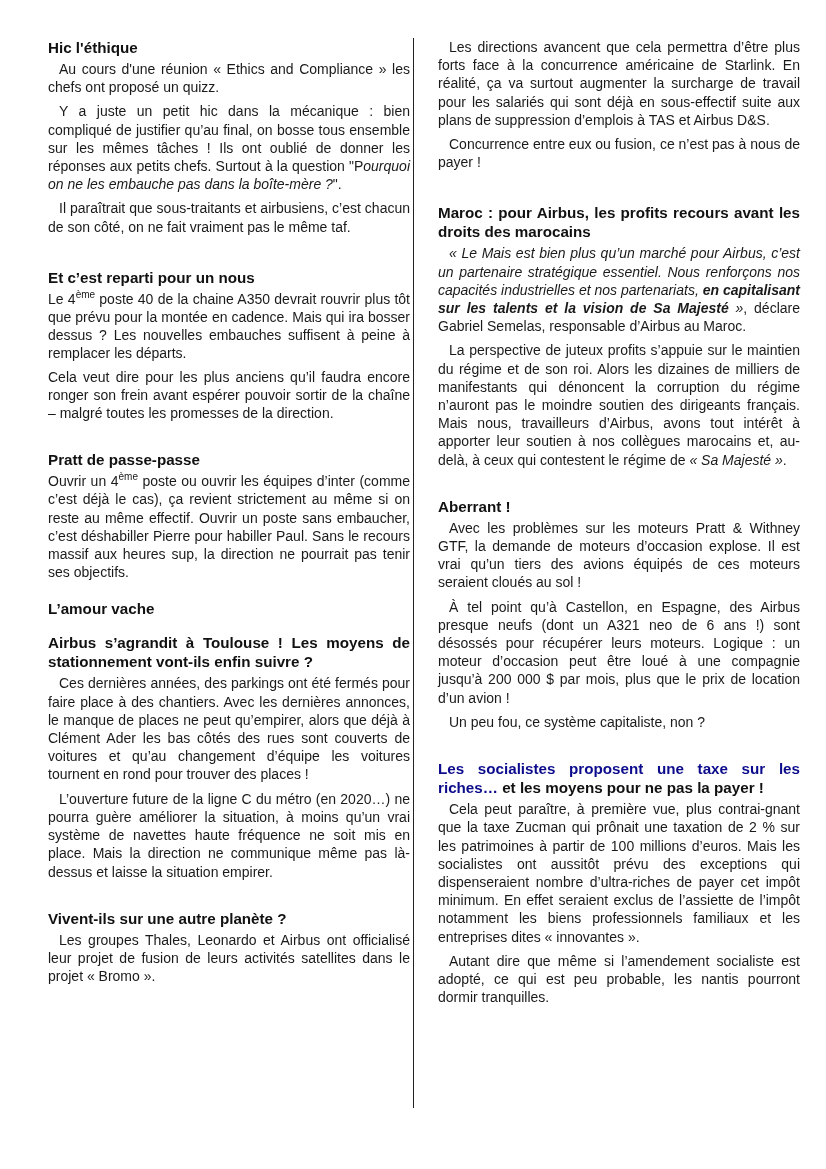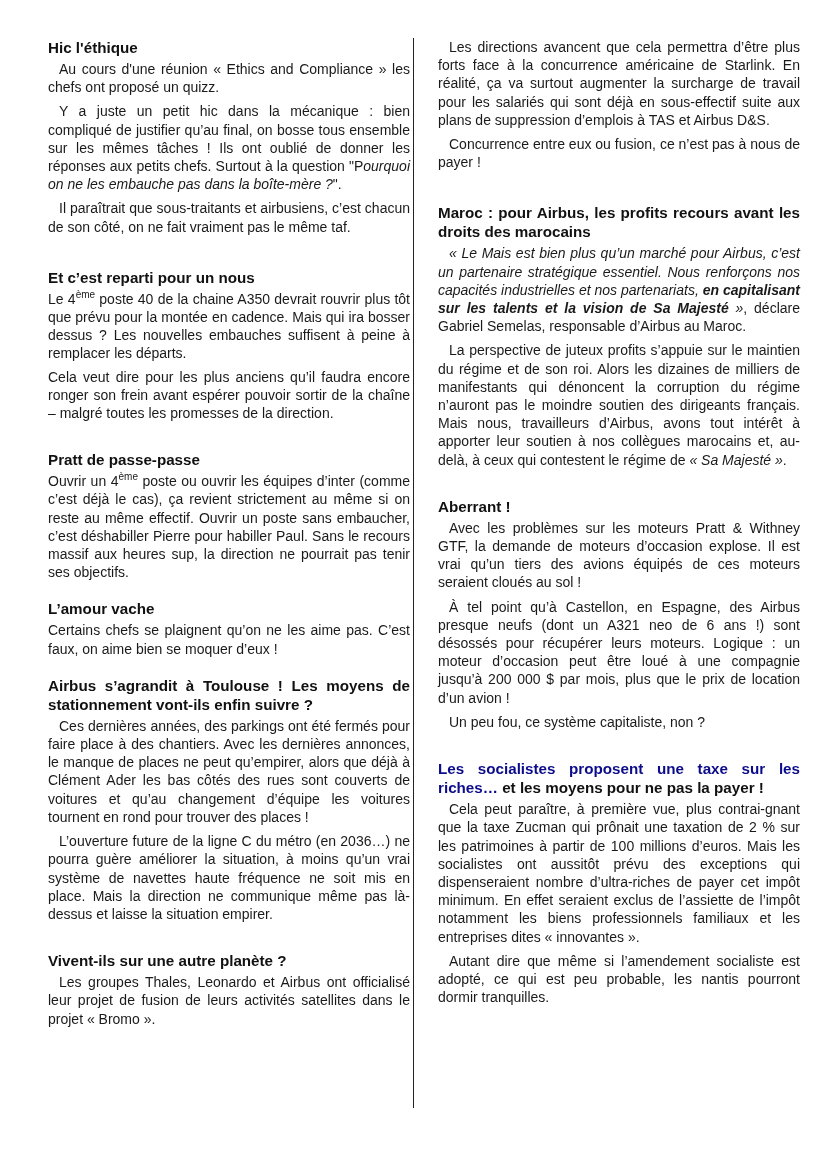--- a/index.html
+++ b/index.html
@@ -46,29 +46,28 @@
 
   <div class="article">
     <h2>Pratt de passe-passe</h2>
     <p><span>Ouvrir un 4</span><sup>ème</sup><span> poste ou ouvrir les équipes d’inter (comme c’est déjà le cas), ça revient strictement au même si on reste au même effectif. Ouvrir un poste sans embaucher, c’est déshabiller Pierre pour habiller Paul. Sans le recours massif aux heures sup, la direction ne pourrait pas tenir ses objectifs.</span></p>
   </div>
 
   <div class="gap-c"></div>
 
   <div class="article">
     <h2>L’amour vache</h2>
-    <p>Certains chefs se plaignent qu’on ne les aime pas. C’est faux, on aime bien se moquer d’eux !</p>
   </div>
 
   <div class="gap-c"></div>
 
   <div class="article">
     <h2>Airbus s’agrandit à Toulouse ! Les moyens de stationnement vont-ils enfin suivre ?</h2>
     <p class="ind">Ces dernières années, des parkings ont été fermés pour faire place à des chantiers. Avec les dernières annonces, le manque de places ne peut qu’empirer, alors que déjà à Clément Ader les bas côtés des rues sont couverts de voitures et qu’au changement d’équipe les voitures tournent en rond pour trouver des places !</p>
-    <p class="ind">L’ouverture future de la ligne C du métro (en 2036…) ne pourra guère améliorer la situation, à moins qu’un vrai système de navettes haute fréquence ne soit mis en place. Mais la direction ne communique même pas là-dessus et laisse la situation empirer.</p>
+    <p class="ind">L’ouverture future de la ligne C du métro (en 2020…) ne pourra guère améliorer la situation, à moins qu’un vrai système de navettes haute fréquence ne soit mis en place. Mais la direction ne communique même pas là-dessus et laisse la situation empirer.</p>
   </div>
 
   <div class="gap-b"></div>
 
   <div class="article">
     <h2>Vivent-ils sur une autre planète ?</h2>
     <p class="ind">Les groupes Thales, Leonardo et Airbus ont officialisé leur projet de fusion de leurs activités satellites dans le projet « Bromo ».</p>
   </div>
 </div>
 

